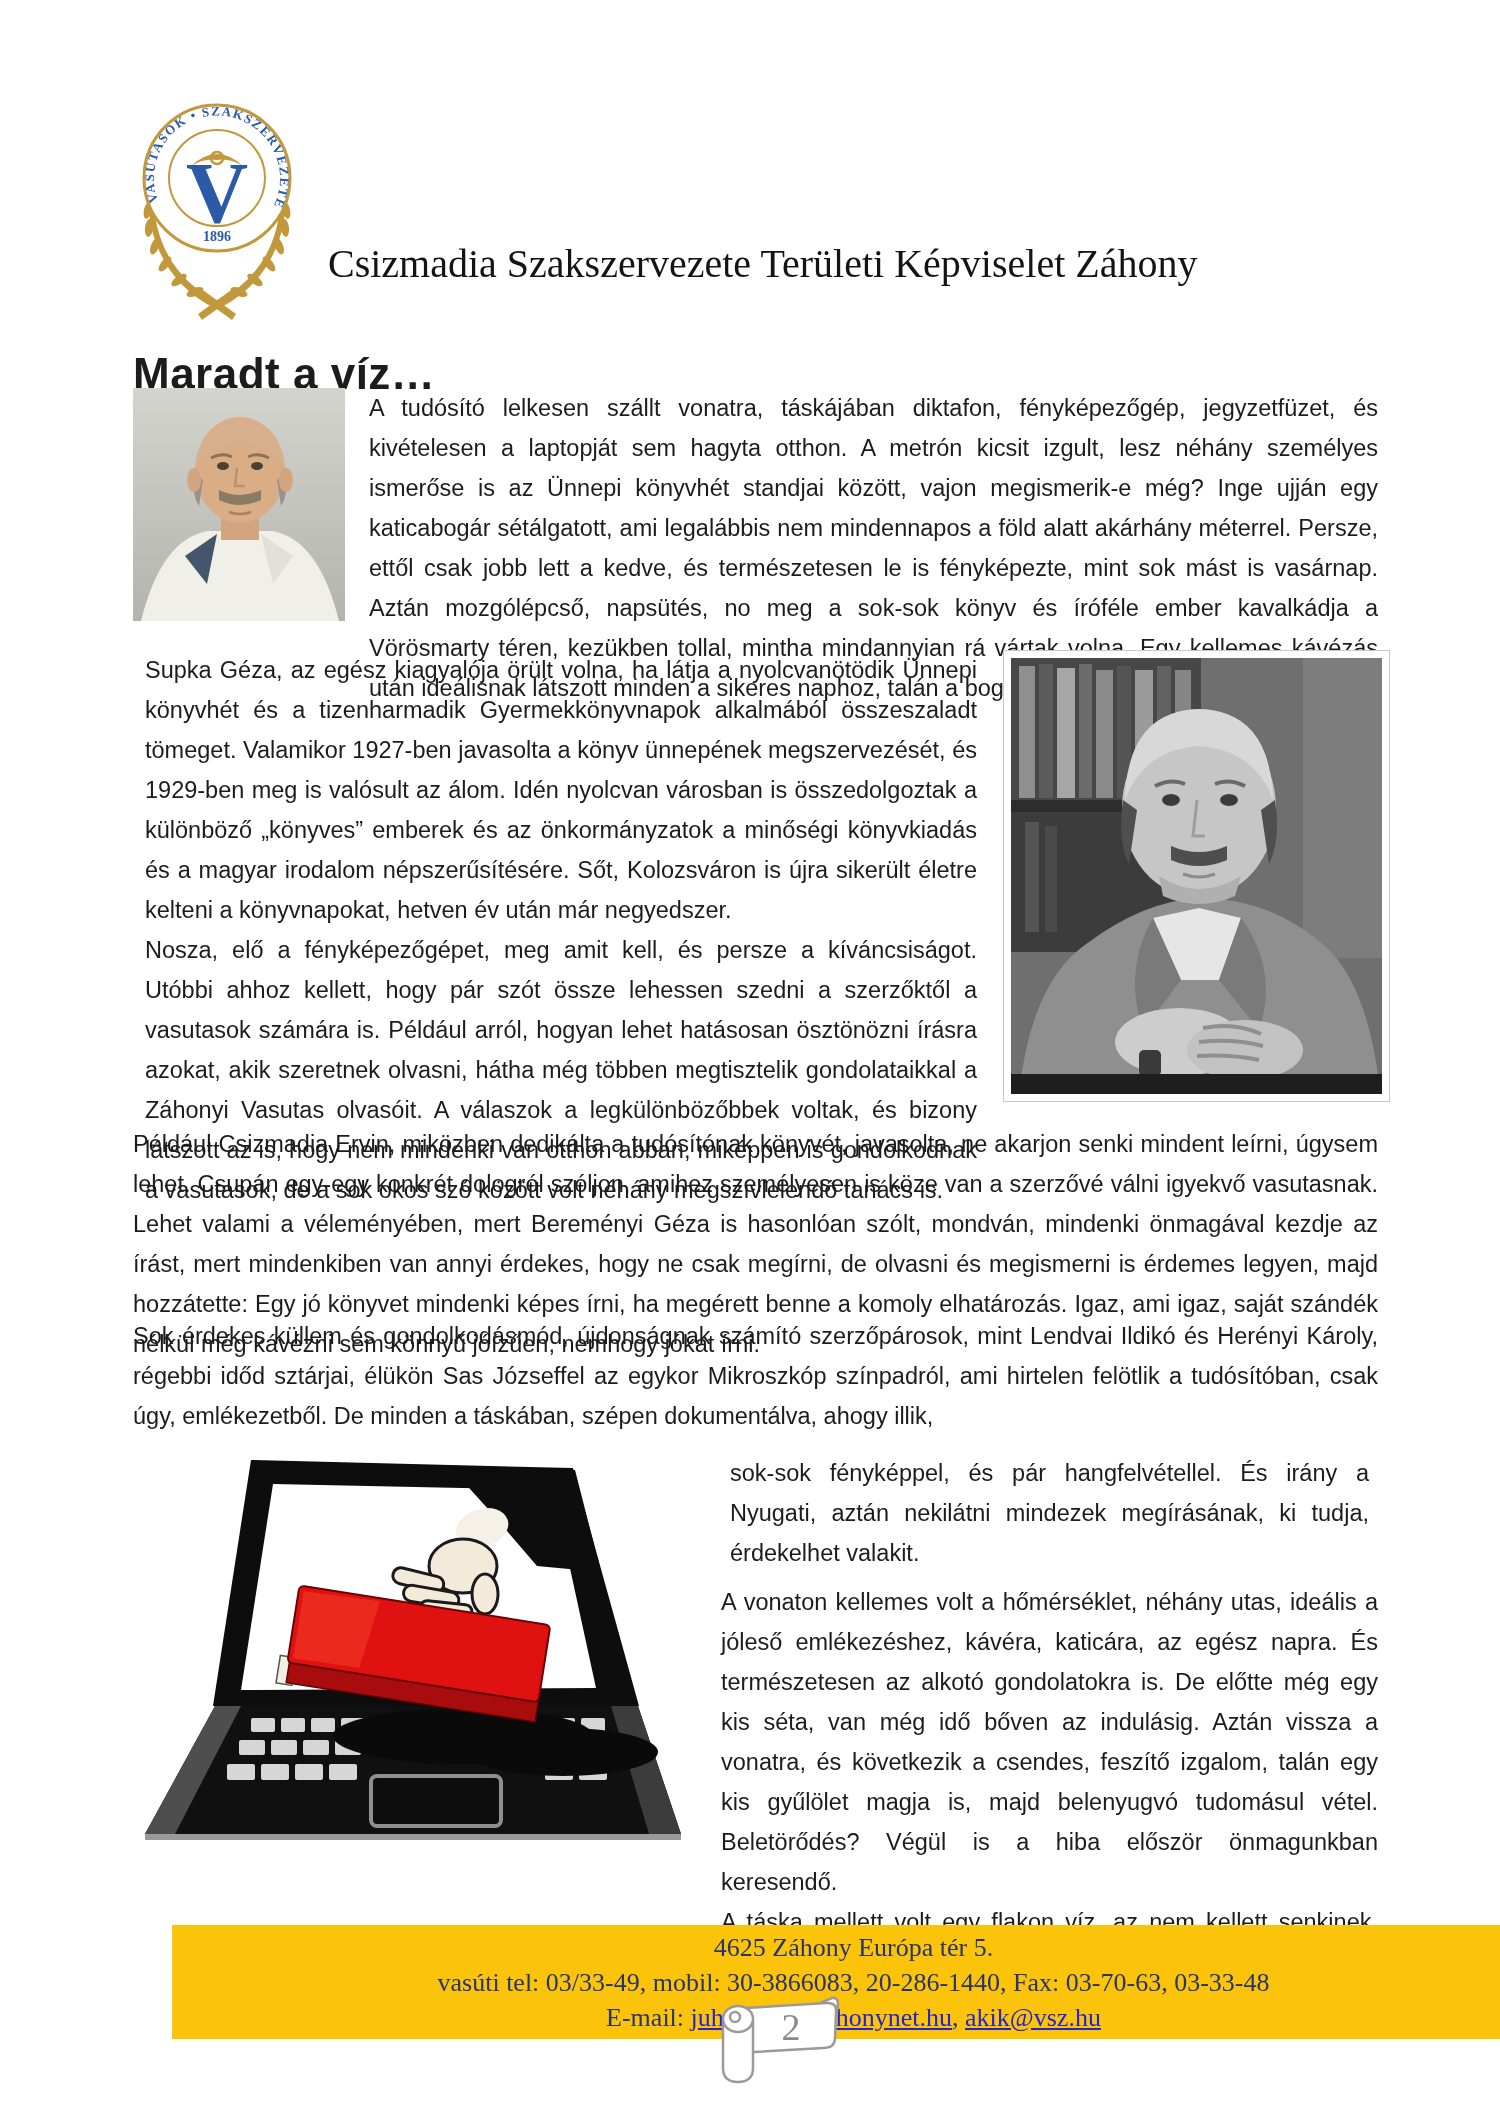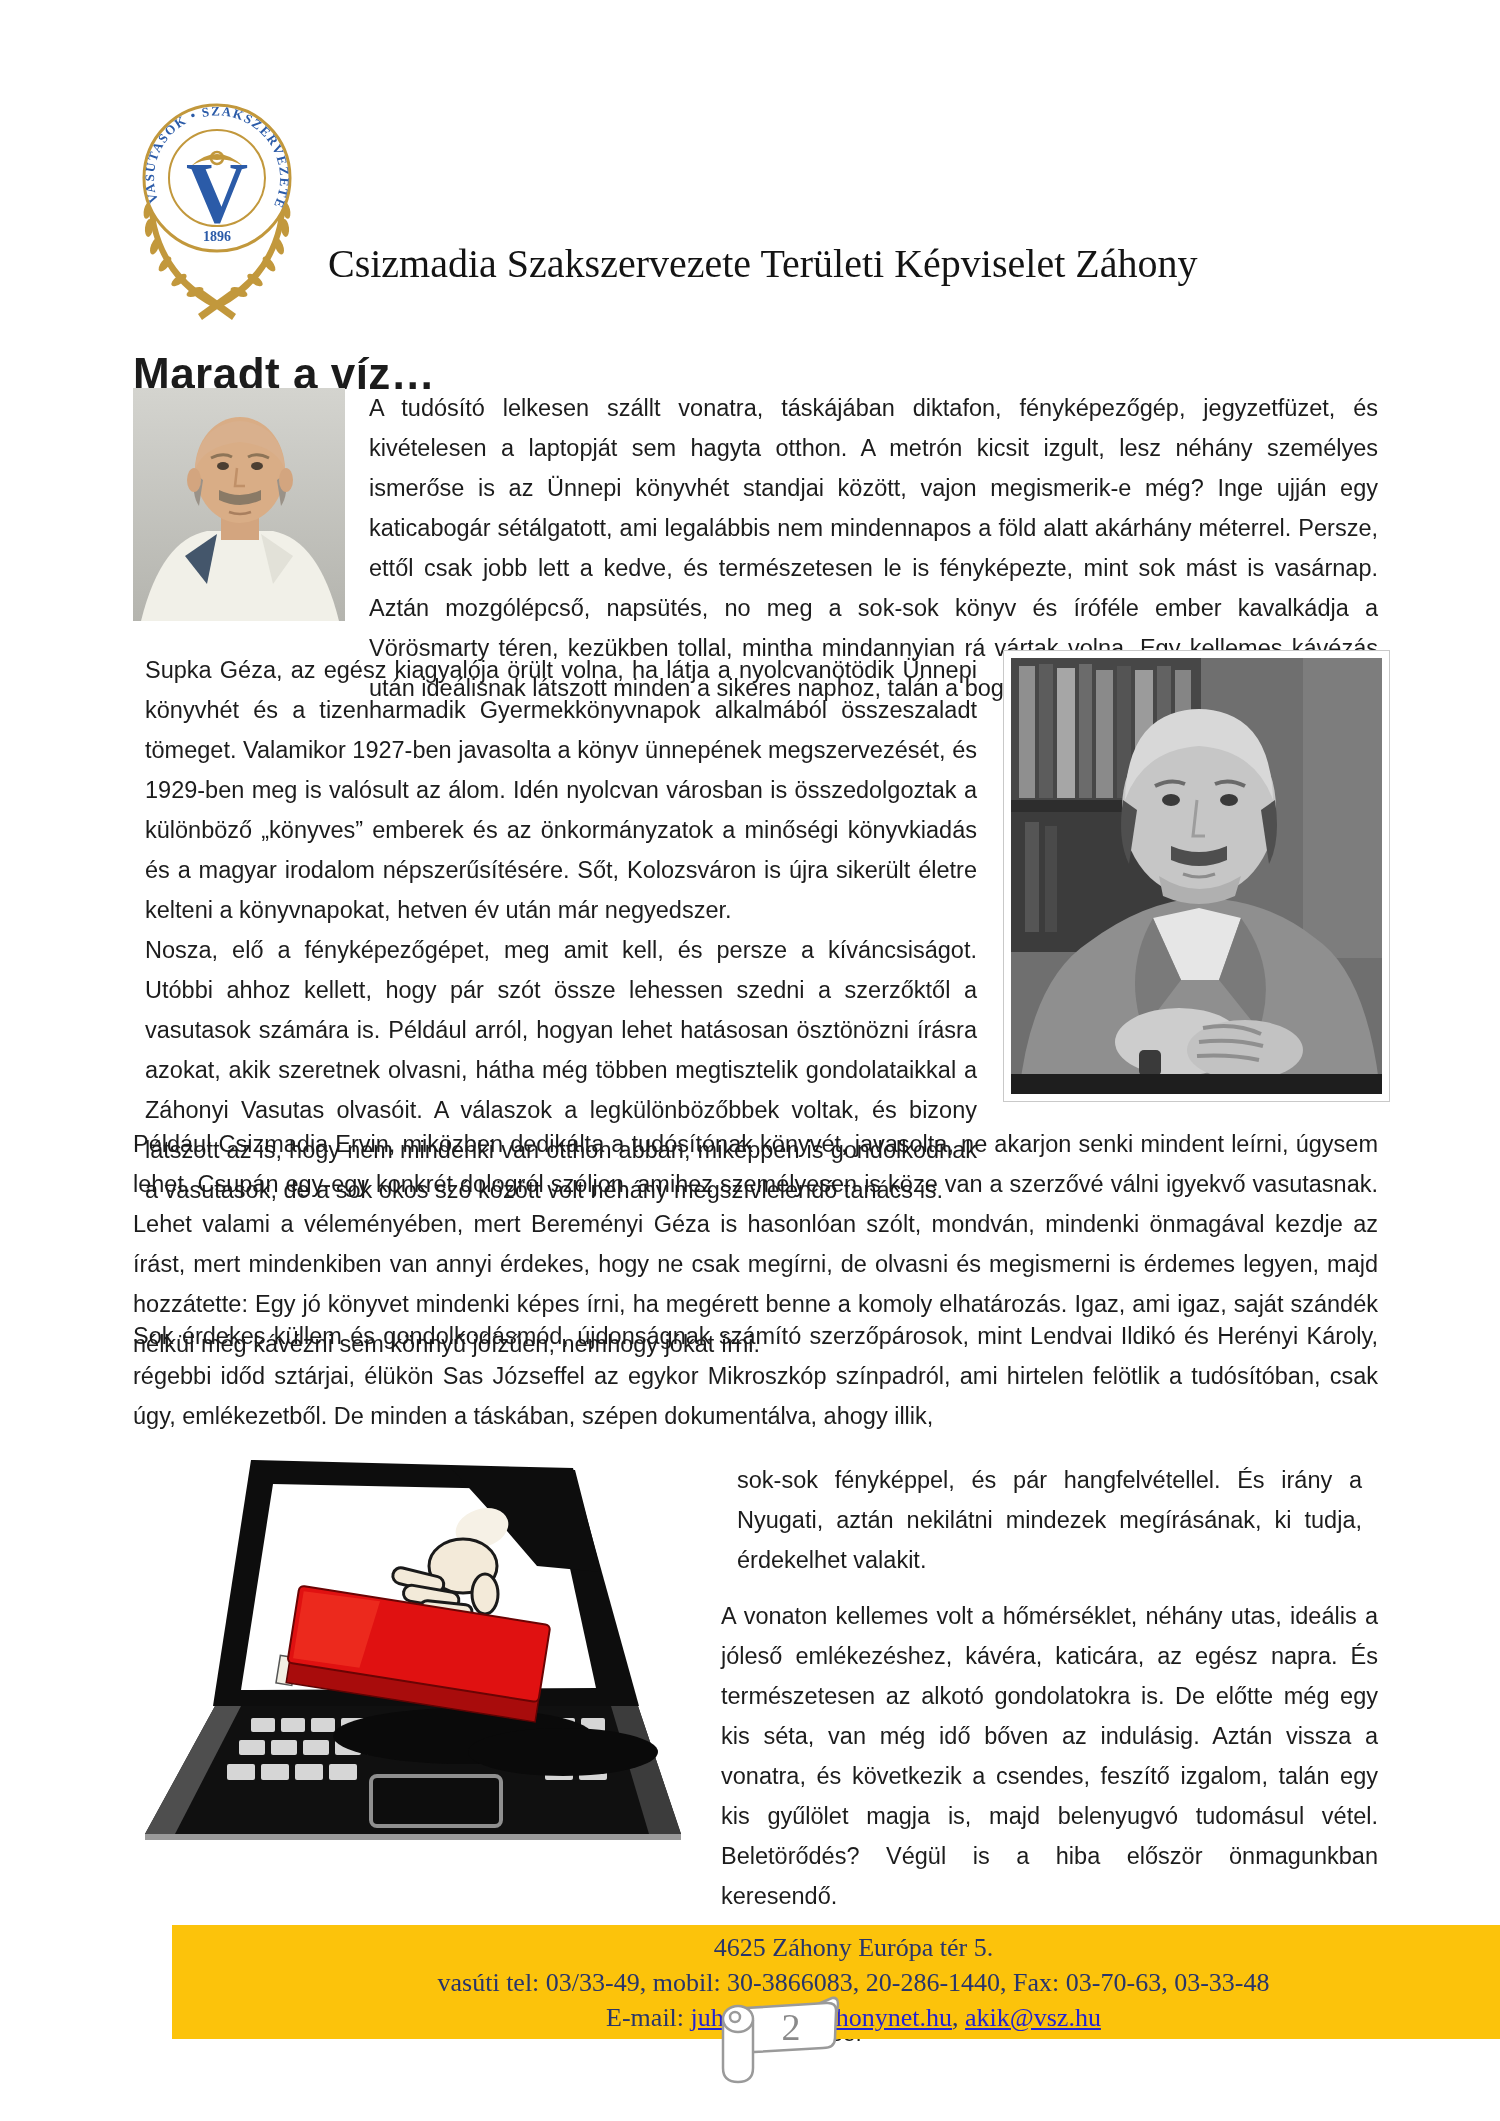--- a/index.html
+++ b/index.html
@@ -253,21 +253,21 @@
 
         <g transform="rotate(9 280 205)">
           <rect x="150" y="232" width="16" height="28" fill="#f2efe4" stroke="#555" stroke-width="1.5"></rect>
           <rect x="160" y="236" width="252" height="22" fill="#a80c0c" stroke="#5d0303" stroke-width="1.5"></rect>
           <rect x="158" y="160" width="254" height="78" rx="5" fill="#e01111" stroke="#6a0404" stroke-width="2"></rect>
           <path d="M 163,165 L 240,163 L 230,232 L 163,233 Z" fill="#f03222" opacity="0.75"></path>
         </g>
       </svg>
     </div>
     <div class="row3-right">
-      <p class="bodytext" style="margin:16px;">sok-sok fényképpel, és pár hangfelvétellel. És irány a Nyugati, aztán nekilátni mindezek megírásának, ki tudja, érdekelhet valakit.</p>
+      <p class="bodytext" style="margin:9px;">sok-sok fényképpel, és pár hangfelvétellel. És irány a Nyugati, aztán nekilátni mindezek megírásának, ki tudja, érdekelhet valakit.</p>
       <p class="bodytext p-gap" style="margin:0;">A vonaton kellemes volt a hőmérséklet, néhány utas, ideális a jóleső emlékezéshez, kávéra, katicára, az egész napra. És természetesen az alkotó gondolatokra is. De előtte még egy kis séta, van még idő bőven az indulásig. Aztán vissza a vonatra, és következik a csendes, feszítő izgalom, talán egy kis gyűlölet magja is, majd belenyugvó tudomásul vétel. Beletörődés? Végül is a hiba először önmagunkban keresendő.</p>
       <p class="bodytext p-gap" style="margin:0;">A táska mellett volt egy flakon víz, az nem kellett senkinek. Tanulság? A víznek nincs értéke.</p>
       <div class="signature">Dolhai József</div>
     </div>
   </div>
 
   <div class="footer">
     <div>4625 Záhony Európa tér 5.</div>
     <div>vasúti tel: 03/33-49, mobil: 30-3866083, 20-286-1440, Fax: 03-70-63, 03-33-48</div>
     <div>

